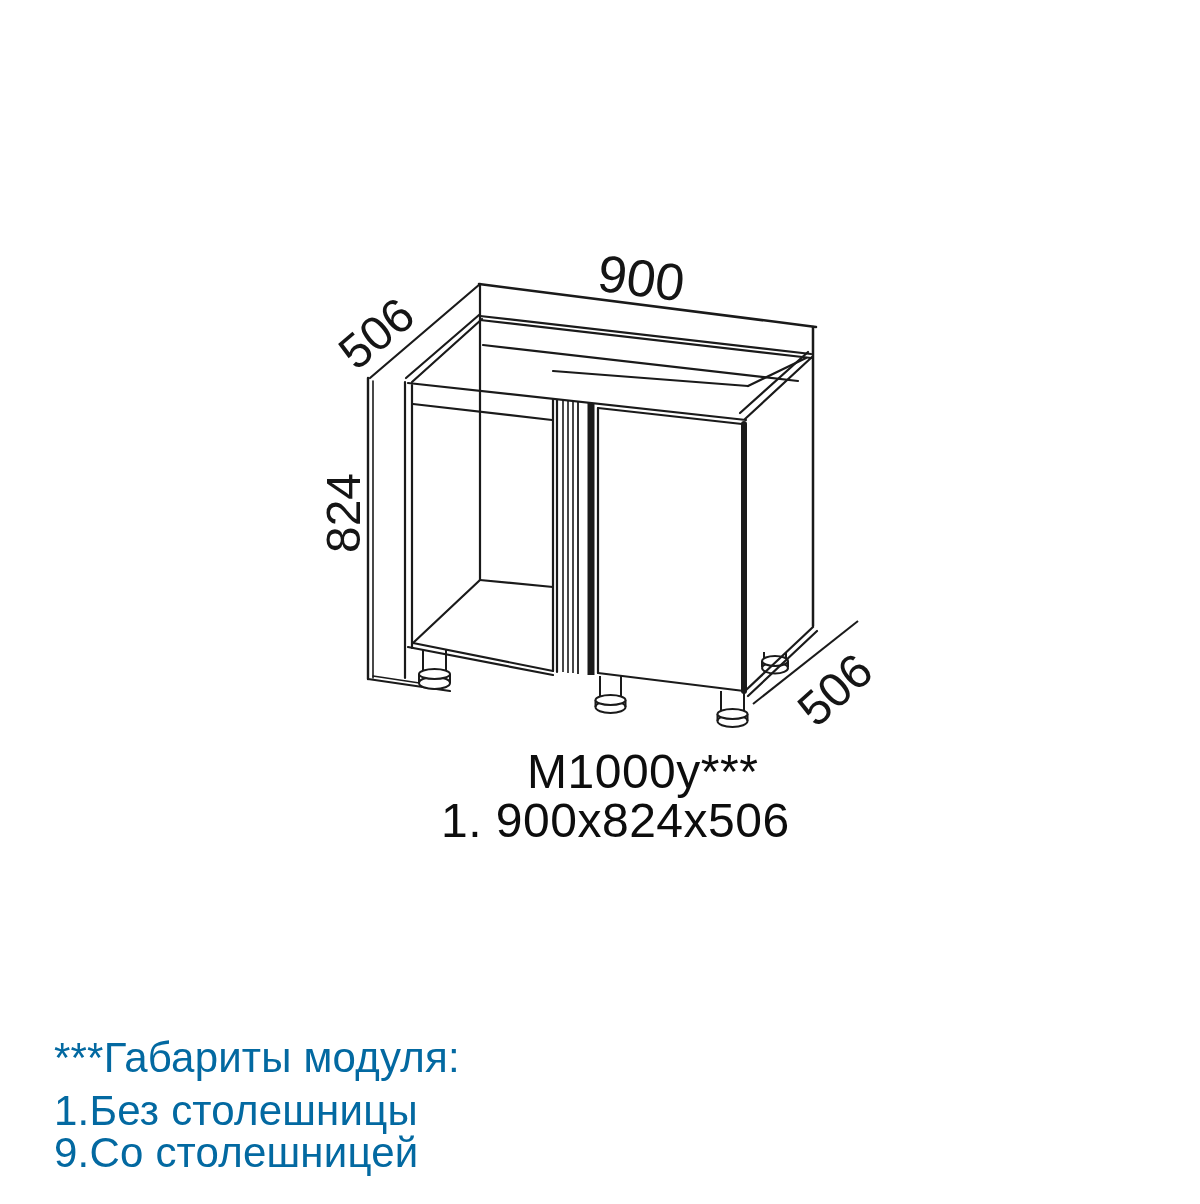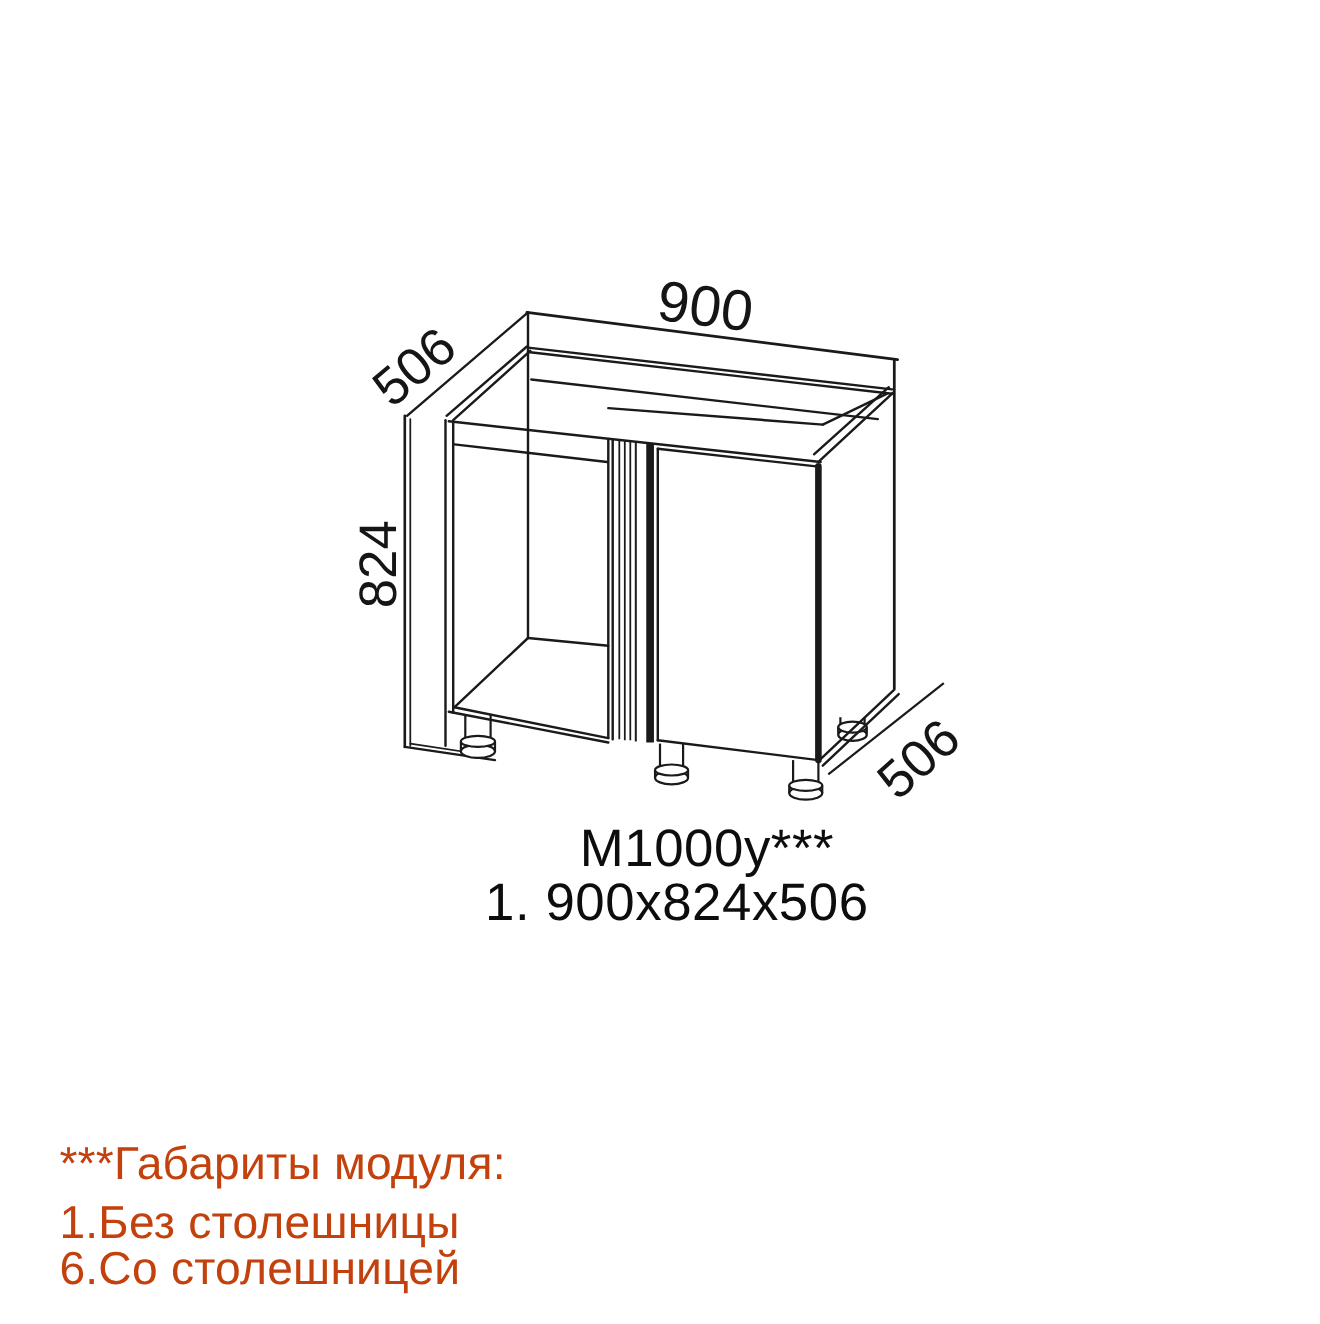--- a/index.html
+++ b/index.html
@@ -13,21 +13,21 @@
   .txt{
     position:absolute;
     font:48px/1 "Liberation Sans",sans-serif;
     color:#0d0d0d;
     white-space:pre;
     letter-spacing:0.5px;
   }
   .foot{
     position:absolute;
     font:42px/1 "Liberation Sans",sans-serif;
-    color:#c2410c;
+    color:#0369a1;
     white-space:pre;
     letter-spacing:0.2px;
   }
   .dim{
     font:48px "Liberation Sans",sans-serif;
     fill:#151515;
   }
   .dim-big{
     font:52px "Liberation Sans",sans-serif;
     fill:#151515;
@@ -144,15 +144,15 @@
     <text class="dim" text-anchor="middle" transform="translate(387,346) rotate(-40)">506</text>
     <text class="dim" text-anchor="middle" transform="translate(360,513) rotate(-90)">824</text>
     <text class="dim" text-anchor="middle" transform="translate(846,702) rotate(-42)">506</text>
   </svg>
 
   <div class="txt" style="left:527px;top:748px">М1000у***</div>
   <div class="txt" style="left:441px;top:797px">1. 900х824х506</div>
 
   <div class="foot" style="left:54px;top:1037px">***Габариты модуля:</div>
   <div class="foot" style="left:54px;top:1090px">1.Без столешницы</div>
-  <div class="foot" style="left:54px;top:1132px">6.Со столешницей</div>
+  <div class="foot" style="left:54px;top:1132px">9.Со столешницей</div>
 
 </div>
 
 </body></html>

